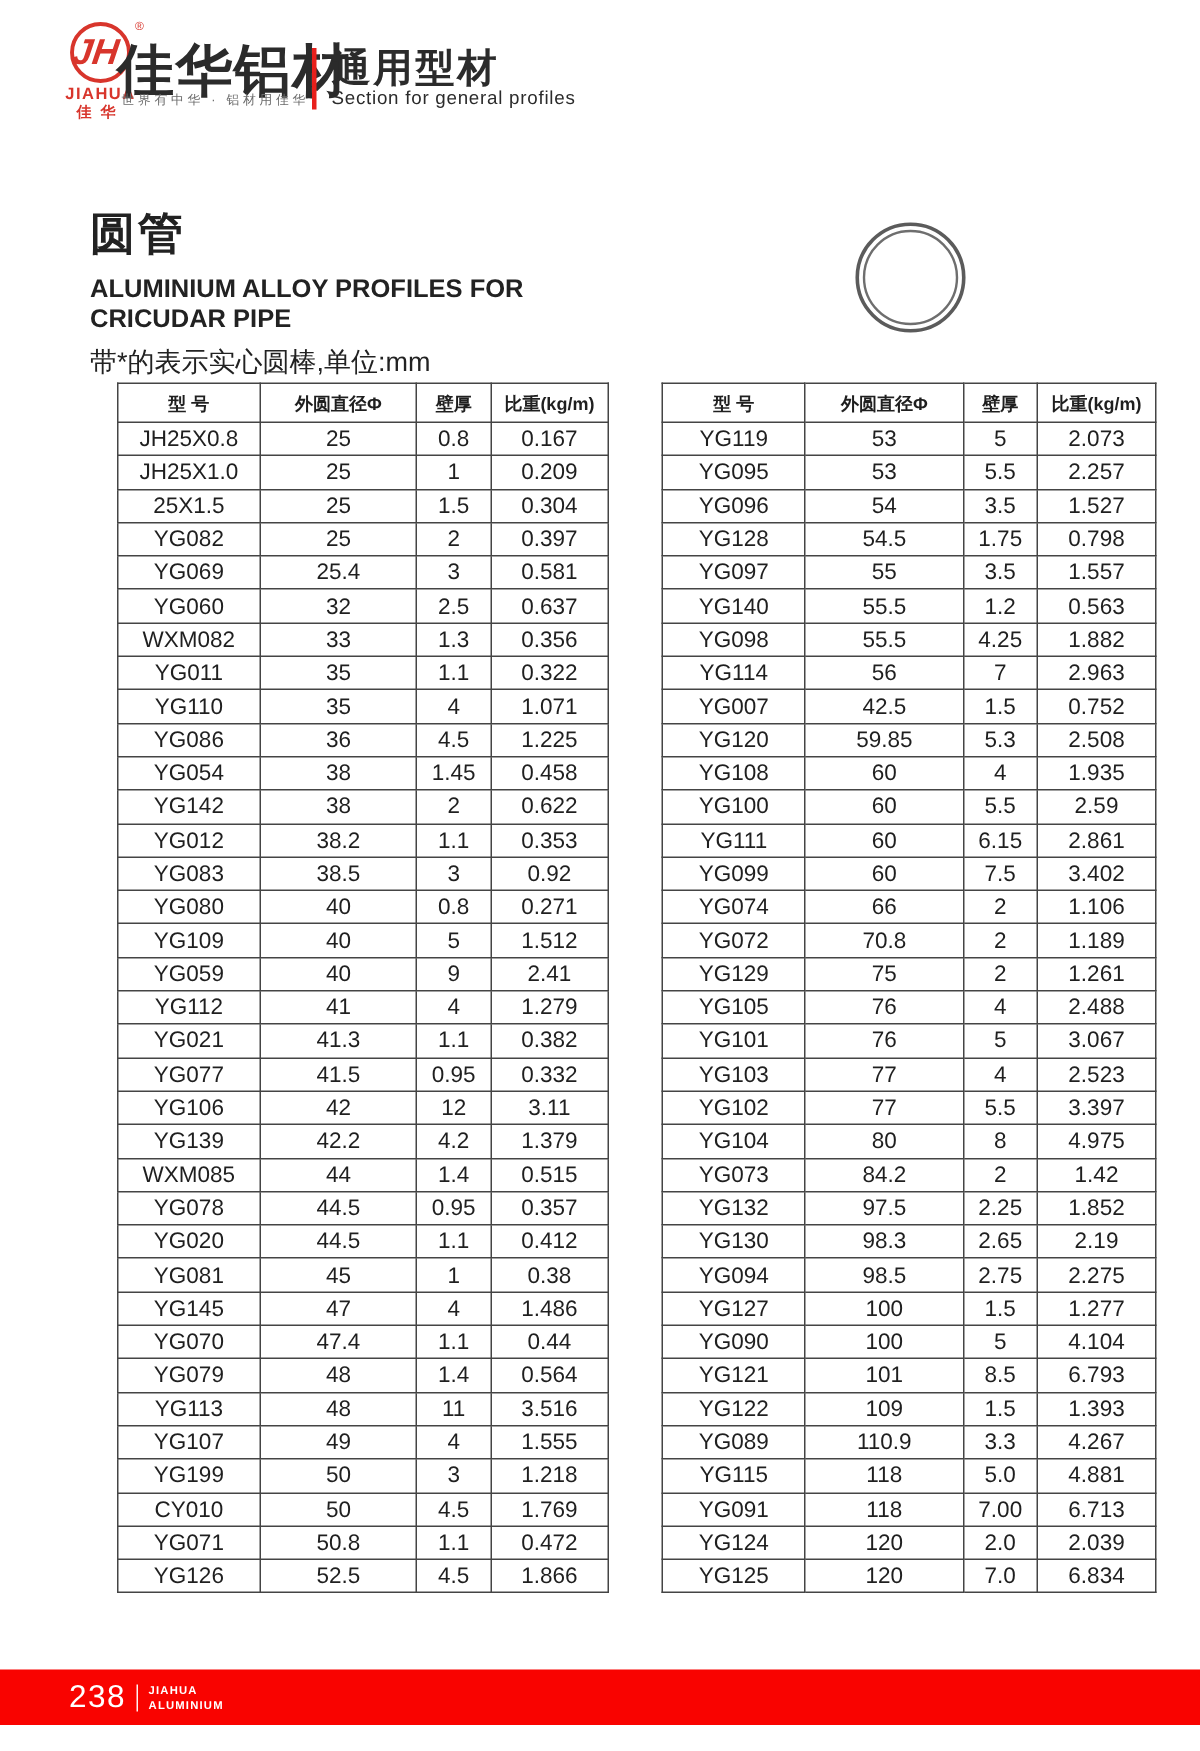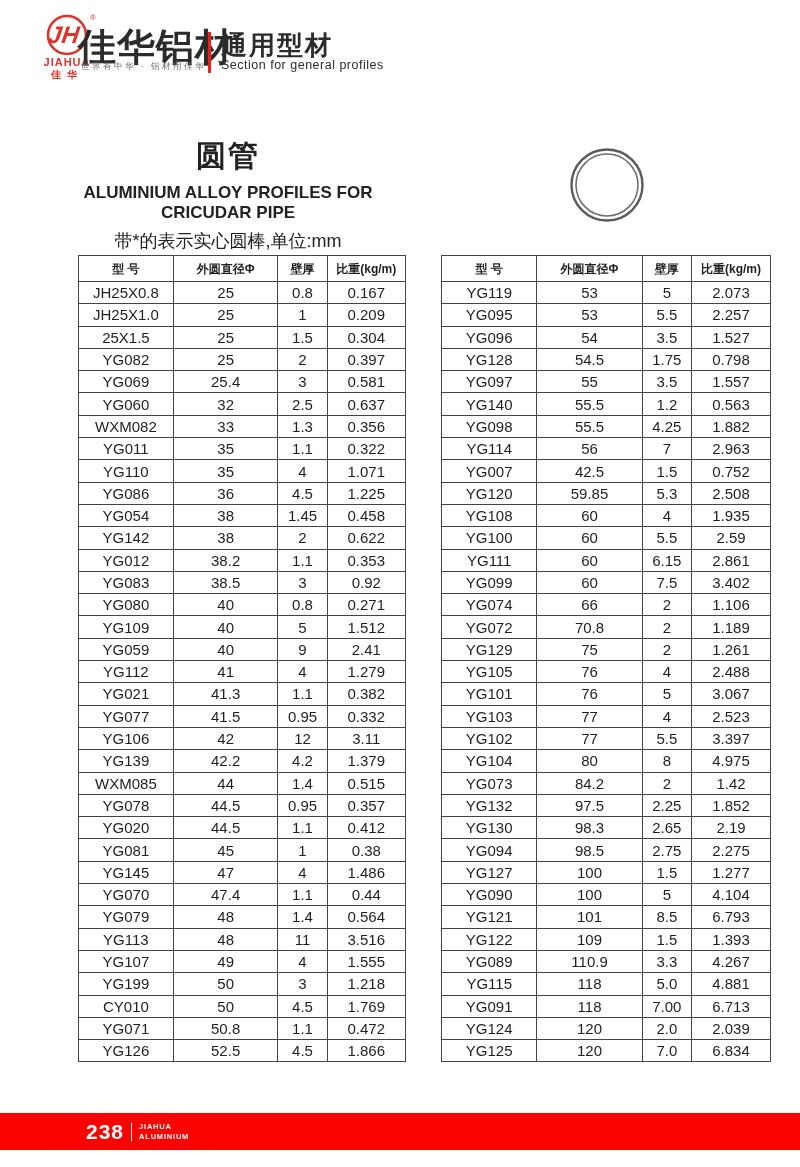--- a/index.html
+++ b/index.html
@@ -32,21 +32,21 @@
   }
   .section-title{
     position:absolute;left:221px;top:28px;
     font-size:26px;font-weight:bold;color:#2b2b2b;letter-spacing:2px;white-space:nowrap;
   }
   .section-subtitle{
     position:absolute;left:221px;top:58px;
     font-size:12.5px;color:#2b2b2b;letter-spacing:0.5px;white-space:nowrap;
   }
   
-  .title-block{position:absolute;left:48px;top:136px;width:360px;text-align:center;}
+  .title-block{position:absolute;left:60px;top:136px;width:360px;}
   .page-title{font-size:30px;font-weight:bold;letter-spacing:2px;color:#222;}
   .page-subtitle{margin-top:6px;font-size:17px;font-weight:bold;color:#222;letter-spacing:0px;}
   .page-note{margin-top:6px;font-size:18px;color:#222;}
   .ring-diagram{position:absolute;left:568px;top:146px;width:78px;height:78px;}
   
   .table-wrap{position:absolute;top:255px;}
   .table-wrap.left{left:78px;width:328px;}
   .table-wrap.right{left:441px;width:330px;}
   table.data-table{
     border-collapse:collapse;table-layout:fixed;width:100%;
@@ -59,21 +59,21 @@
   }
   table.data-table th{height:26px;font-size:12px;font-weight:bold;}
   table.data-table td{height:22.3px;}
   .c1{width:29%;} .c2{width:32%;} .c3{width:15%;} .c4{width:24%;}
   
   .footer{
     position:absolute;left:0;top:1113px;width:800px;height:37px;
     background:var(--footer-red);display:flex;align-items:center;
     padding-left:46px;color:#ffffff;
   }
-  .footer .page-number{font-size:21px;font-weight:bold;letter-spacing:1px;margin-left:40px;}
+  .footer .page-number{font-size:21px;font-weight:normal;letter-spacing:1px;}
   .footer .footer-divider{width:1px;height:18px;background:#ffffff;margin:0 7px;opacity:.95;}
   .footer .footer-brand{font-size:7.5px;line-height:1.25;letter-spacing:.8px;font-weight:bold;}
 </style>
 </head>
 <body>
 
 <div class="logo">
   <svg width="90" height="68" viewBox="0 0 90 68">
     <circle cx="41" cy="23" r="19" fill="none" stroke="#d8352c" stroke-width="2.6"></circle>
     <text x="41" y="31" text-anchor="middle" font-size="24" font-style="italic" font-weight="bold" fill="#d8352c" transform="skewX(-8)">JH</text>

